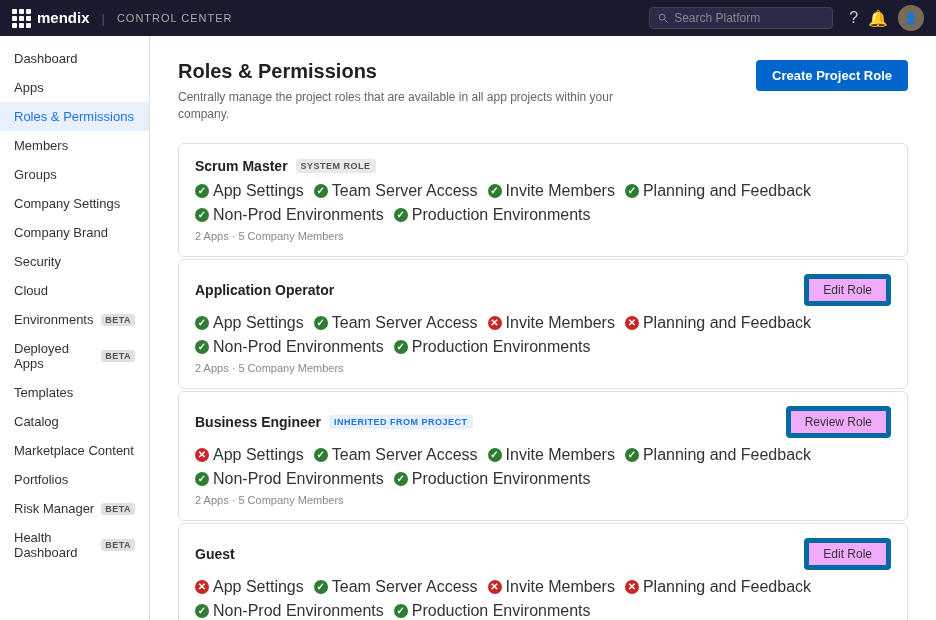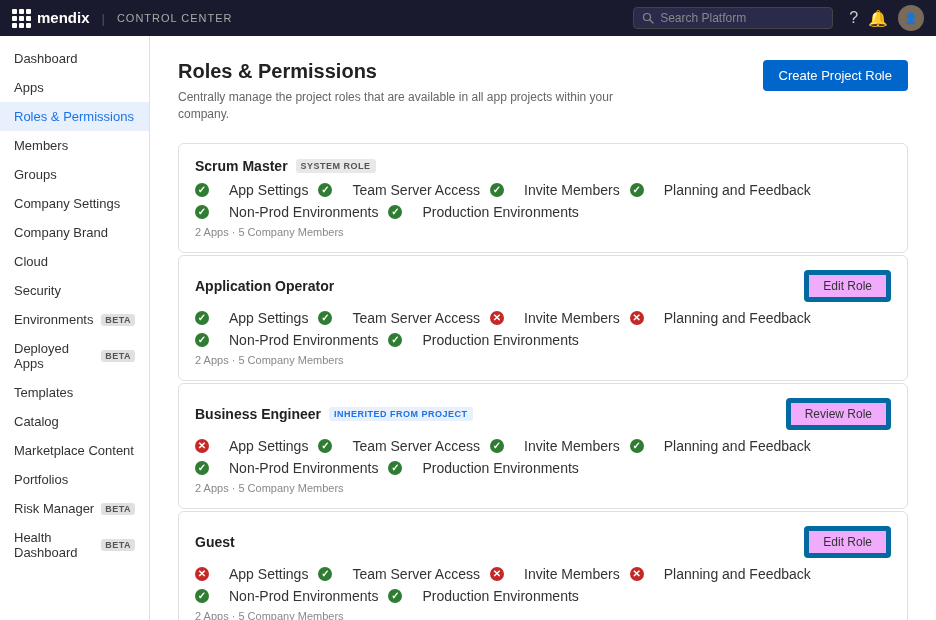--- a/index.html
+++ b/index.html
@@ -43,21 +43,21 @@
     }
     .topnav-spacer { flex: 1; }
     .topnav-search {
       display: flex;
       align-items: center;
       background: #2a2a4a;
       border: 1px solid #444;
       border-radius: 4px;
       padding: 3px 8px;
       gap: 6px;
-      width: 200px;
+      width: 184px;
     }
     .topnav-search input {
       background: transparent;
       border: none;
       color: #ccc;
       font-size: 12px;
       outline: none;
       width: 150px;
     }
     .topnav-search input::placeholder { color: #888; }
@@ -148,21 +148,21 @@
 
     .btn-primary {
       background: #0066cc;
       color: white;
       border: none;
       border-radius: 4px;
       padding: 8px 16px;
       font-size: 13px;
       cursor: pointer;
       white-space: nowrap;
-      font-weight: 400;
+      font-weight: 700;
     }
 
     
     .role-card {
       border: 1px solid #e0e0e0;
       border-radius: 6px;
       padding: 14px 16px;
       margin-bottom: 2px;
       background: #fff;
       position: relative;
@@ -202,22 +202,22 @@
     .perms-row {
       display: flex;
       flex-wrap: wrap;
       gap: 10px;
       margin-bottom: 6px;
       align-items: center;
     }
     .perm-item {
       display: flex;
       align-items: center;
-      gap: 20px;
-      font-size: 14px;
+      gap: 4px;
+      font-size: 16px;
       color: #333;
     }
     .perm-icon {
       width: 14px; height: 14px; border-radius: 50%;
       display: flex; align-items: center; justify-content: center;
       font-size: 10px; font-weight: bold; flex-shrink: 0;
     }
     .perm-icon.green { background: #2e7d32; color: white; }
     .perm-icon.red { background: #c62828; color: white; }
     .perm-icon.green::before { content: '✓'; }
@@ -293,24 +293,24 @@
       <div class="sidebar-item">
         <span class="label">Groups</span>
       </div>
       <div class="sidebar-item">
         <span class="label">Company Settings</span>
       </div>
       <div class="sidebar-item">
         <span class="label">Company Brand</span>
       </div>
       <div class="sidebar-item">
+        <span class="label">Security</span>
+      </div>
+      <div class="sidebar-item">
         <span class="label">Cloud</span>
-      </div>
-      <div class="sidebar-item">
-        <span class="label">Security</span>
       </div>
       <div class="sidebar-item">
         <span class="label">Environments</span>
         <span class="badge">BETA</span>
       </div>
       <div class="sidebar-item">
         <span class="label">Deployed Apps</span>
         <span class="badge">BETA</span>
       </div>
       <div class="sidebar-item">

